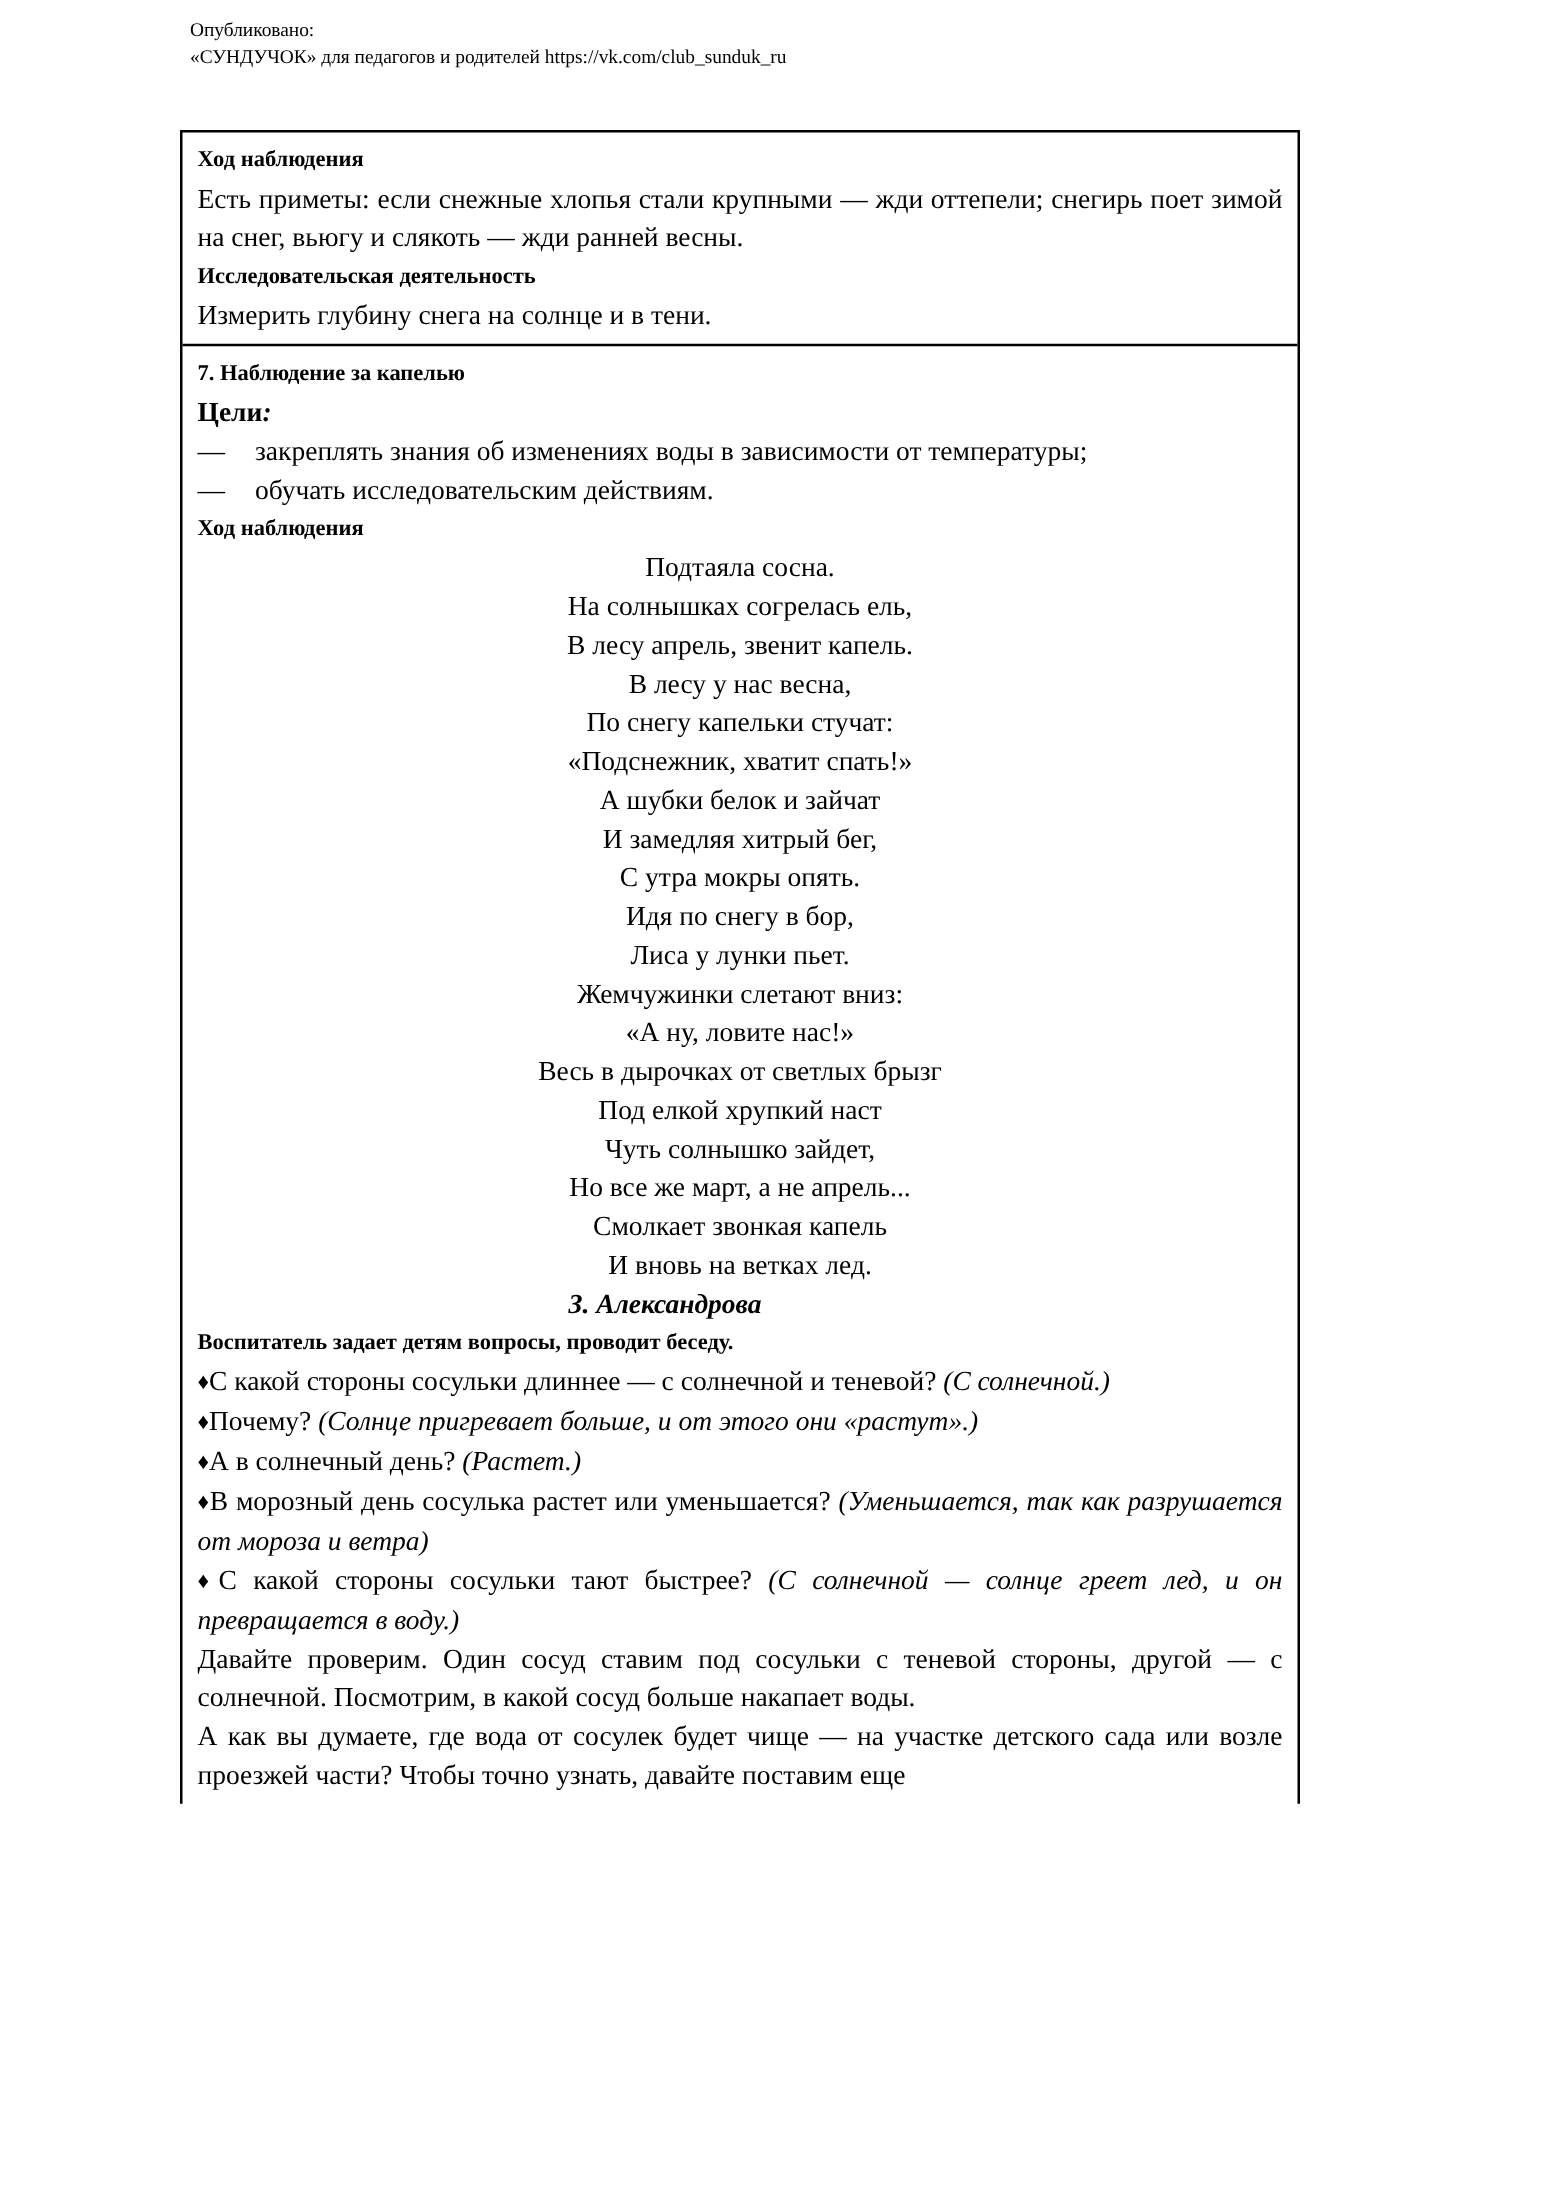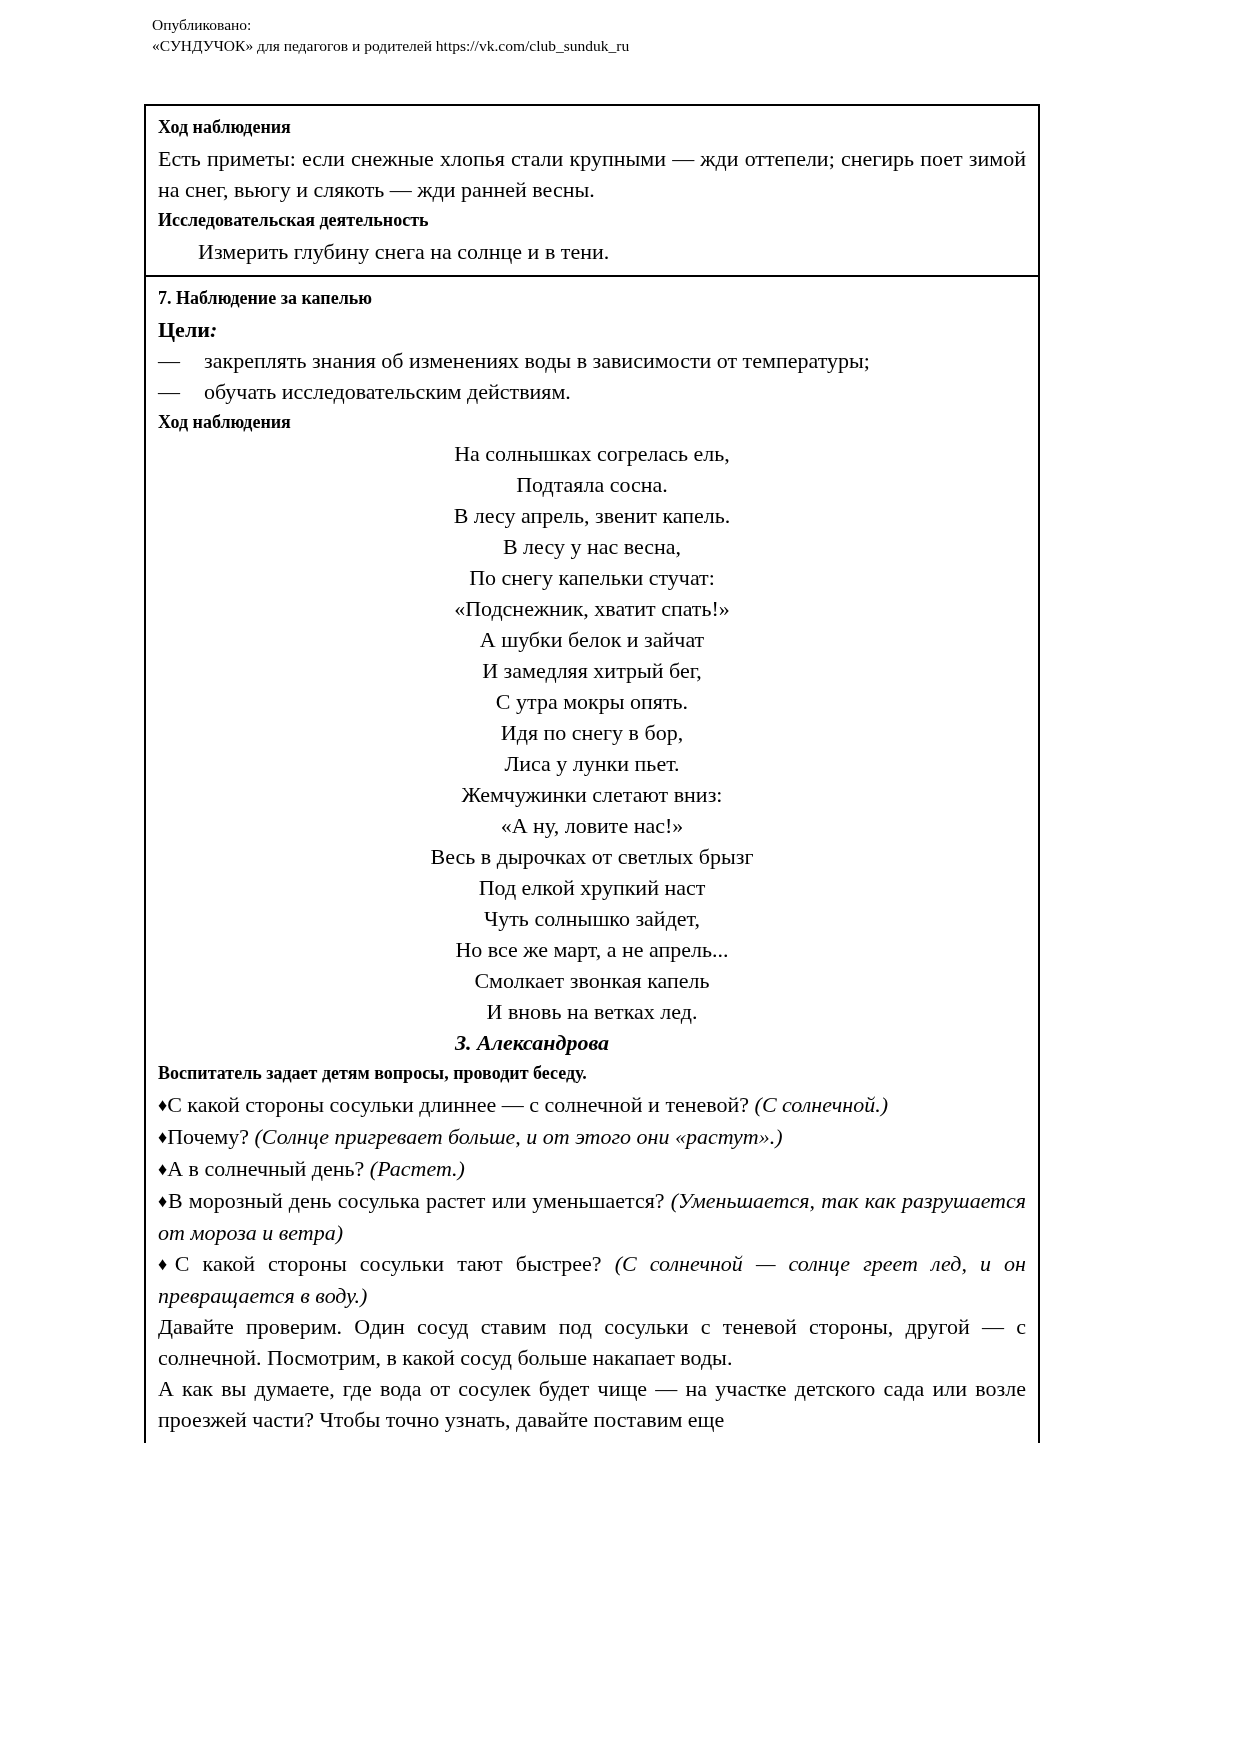--- a/index.html
+++ b/index.html
@@ -66,21 +66,21 @@
     line-height: 31px;
     margin: 0;
   }
   .para {
     font-size: 22px;
     line-height: 31px;
     margin: 0;
     text-align: justify;
     text-justify: inter-word;
   }
-  .para.plain { text-align: left; margin-left: 40px; }
+  .para.plain { text-align: left; }
 
   .goal-label {
     font-weight: bold;
     font-size: 22px;
     line-height: 31px;
     margin: 0;
   }
   .goal-label .colon-italic {
     font-weight: bold;
     font-style: italic;
@@ -177,22 +177,22 @@
         </li>
         <li class="dash-item">
           <span class="dash">—</span>
           <span class="dash-text">обучать исследовательским действиям.</span>
         </li>
       </ul>
 
       <p class="h-bold">Ход наблюдения</p>
 
       <div class="poem">
+        <span class="poem-line">Подтаяла сосна.</span>
         <span class="poem-line">На солнышках согрелась ель,</span>
-        <span class="poem-line">Подтаяла сосна.</span>
         <span class="poem-line">В лесу апрель, звенит капель.</span>
         <span class="poem-line">В лесу у нас весна,</span>
         <span class="poem-line">По снегу капельки стучат:</span>
         <span class="poem-line">«Подснежник, хватит спать!»</span>
         <span class="poem-line">А шубки белок и зайчат</span>
         <span class="poem-line">И замедляя хитрый бег,</span>
         <span class="poem-line">С утра мокры опять.</span>
         <span class="poem-line">Идя по снегу в бор,</span>
         <span class="poem-line">Лиса у лунки пьет.</span>
         <span class="poem-line">Жемчужинки слетают вниз:</span>

